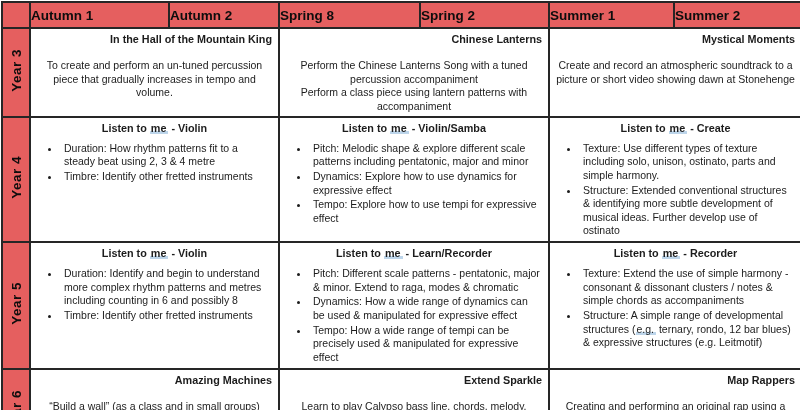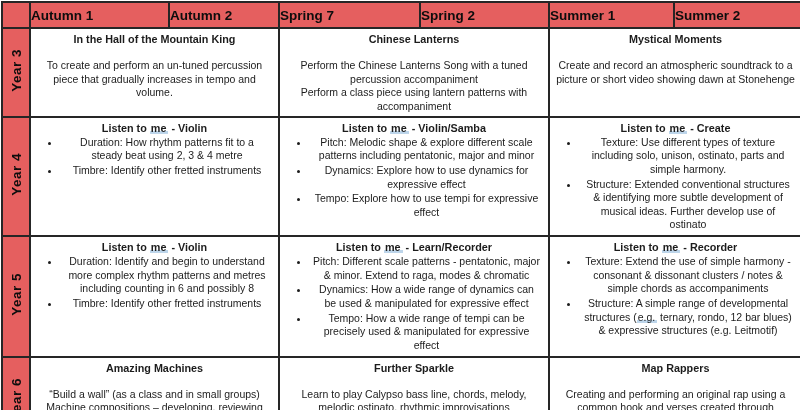--- a/index.html
+++ b/index.html
@@ -23,23 +23,23 @@
   .vert{
     writing-mode:vertical-rl;transform:rotate(180deg);
     display:inline-block;font-weight:bold;font-size:13.5px;color:#0d0d0d;
     letter-spacing:.5px;white-space:nowrap;
   }
   .content{
     padding:3px 6px 2px 6px;
     font-size:10.5px;line-height:1.3;text-align:center;
   }
   .ctitle{font-weight:bold;font-size:10.8px;text-align:center;}
-  .ctitle.gap{margin-bottom:13px;}
+  .ctitle.gap{margin-bottom:13px;text-align:right;}
   .para{margin:0;}
-  ul.blist{margin:1px 0 0 0;padding:0 2px 0 24px;text-align:center;}
+  ul.blist{margin:7px 0 0 0;padding:0 2px 0 24px;text-align:left;}
   ul.blist li{padding-left:3px;margin:0 0 1px 0;}
   .mark{box-shadow:inset 0 -3px 0 var(--grammar_mark,#bdd5ea);padding:0 2px 0 1px;}
 </style>
 </head>
 <body>
 
 <table class="curriculum">
   <colgroup>
     <col style="width:28px">
       <col style="width:139px">
@@ -48,21 +48,21 @@
       <col style="width:129px">
       <col style="width:125px">
       <col style="width:128px">
   </colgroup>
 
   <tbody>
       <tr style="height:26px">
     <th class="stub"></th>
     <th class="term-h">Autumn 1</th>
     <th class="term-h">Autumn 2</th>
-    <th class="term-h">Spring 7</th>
+    <th class="term-h">Spring 8</th>
     <th class="term-h">Spring 2</th>
     <th class="term-h">Summer 1</th>
     <th class="term-h">Summer 2</th>
   </tr>
 
   <tr style="height:80px">
     <th class="year-cell">
       <span class="vert">Year 3</span>
     </th>
     <td class="content" colspan="2">
@@ -139,21 +139,21 @@
   <tr style="height:89px">
     <th class="year-cell">
       <span class="vert">Year 6</span>
     </th>
     <td class="content" colspan="2">
       <div class="ctitle gap">Amazing Machines</div>
       <div class="para">“Build a wall” (as a class and in small groups)</div>
       <div class="para">Machine compositions – developing, reviewing and improving</div>
     </td>
     <td class="content" colspan="2">
-      <div class="ctitle gap">Further Sparkle</div>
+      <div class="ctitle gap">Extend Sparkle</div>
       <div class="para">Learn to play Calypso bass line, chords, melody, melodic ostinato, rhythmic improvisations</div>
 
     </td>
     <td class="content" colspan="2">
       <div class="ctitle gap">Map Rappers</div>
       <div class="para">Creating and performing an original rap using a common hook and verses created through independent group work</div>
     </td>
   </tr>
 </tbody>
   </table>

